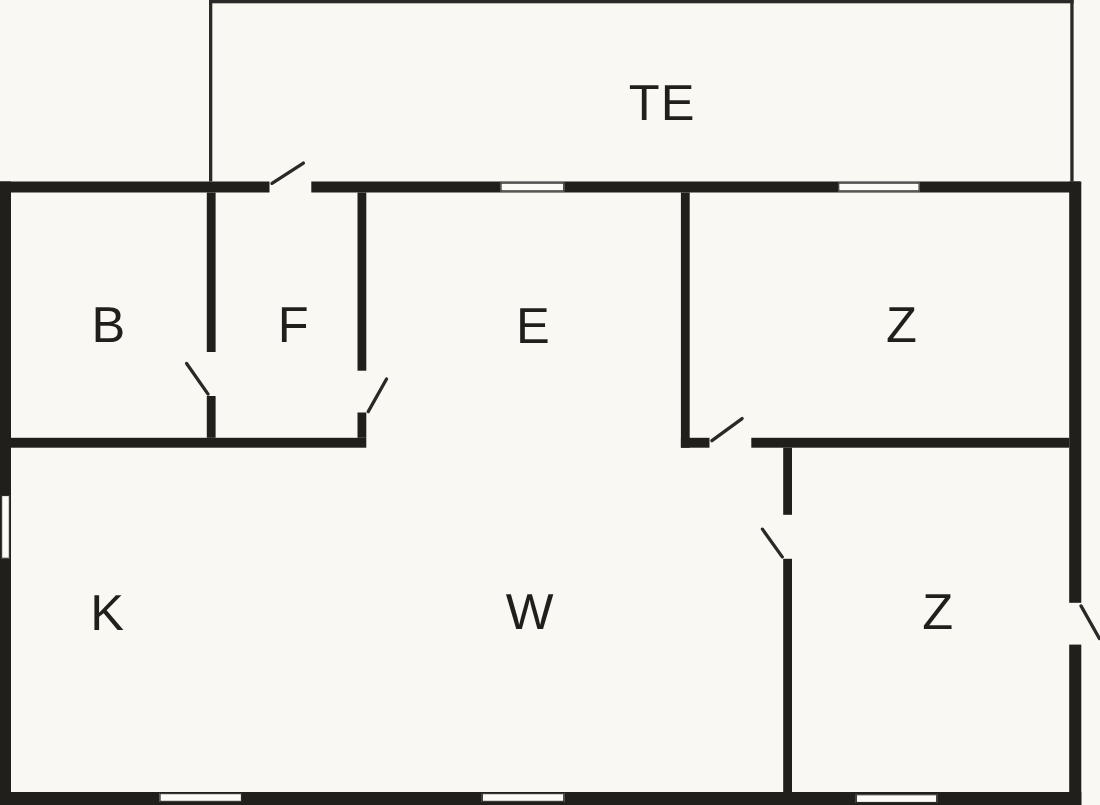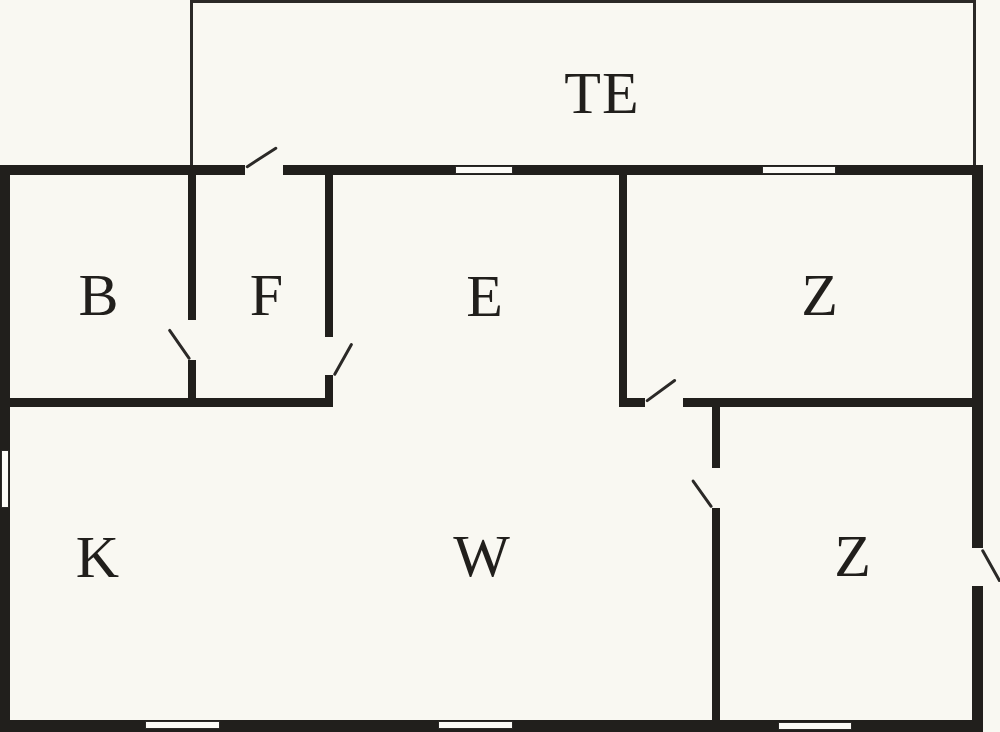--- a/index.html
+++ b/index.html
@@ -31,27 +31,26 @@
     position:absolute;
     height:3px;
     background:var(--thin,#2b2927);
     transform-origin:0 50%;
     border-radius:2px;
     z-index:4;
   }
   .room-label{
     position:absolute;
     transform:translate(-50%,-50%);
-    font-size:60px;
+    font-size:46px;
     line-height:1;
     color:var(--label,#211f1c);
     letter-spacing:1px;
     white-space:nowrap;
     z-index:5;
-    font-family:Liberation Serif, serif;
   }
 </style>
 </head>
 <body>
 
 <div class="plan" style="width: 1000px; height: 732px;">
     <div class="wall" style="left: 0px; top: 165px; width: 245px; height: 10px;"></div>
     <div class="wall" style="left: 283px; top: 165px; width: 699px; height: 10px;"></div>
     <div class="wall" style="left: 0px; top: 165px; width: 10px; height: 567px;"></div>
     <div class="wall" style="left: 0px; top: 720px; width: 983px; height: 12px;"></div>

